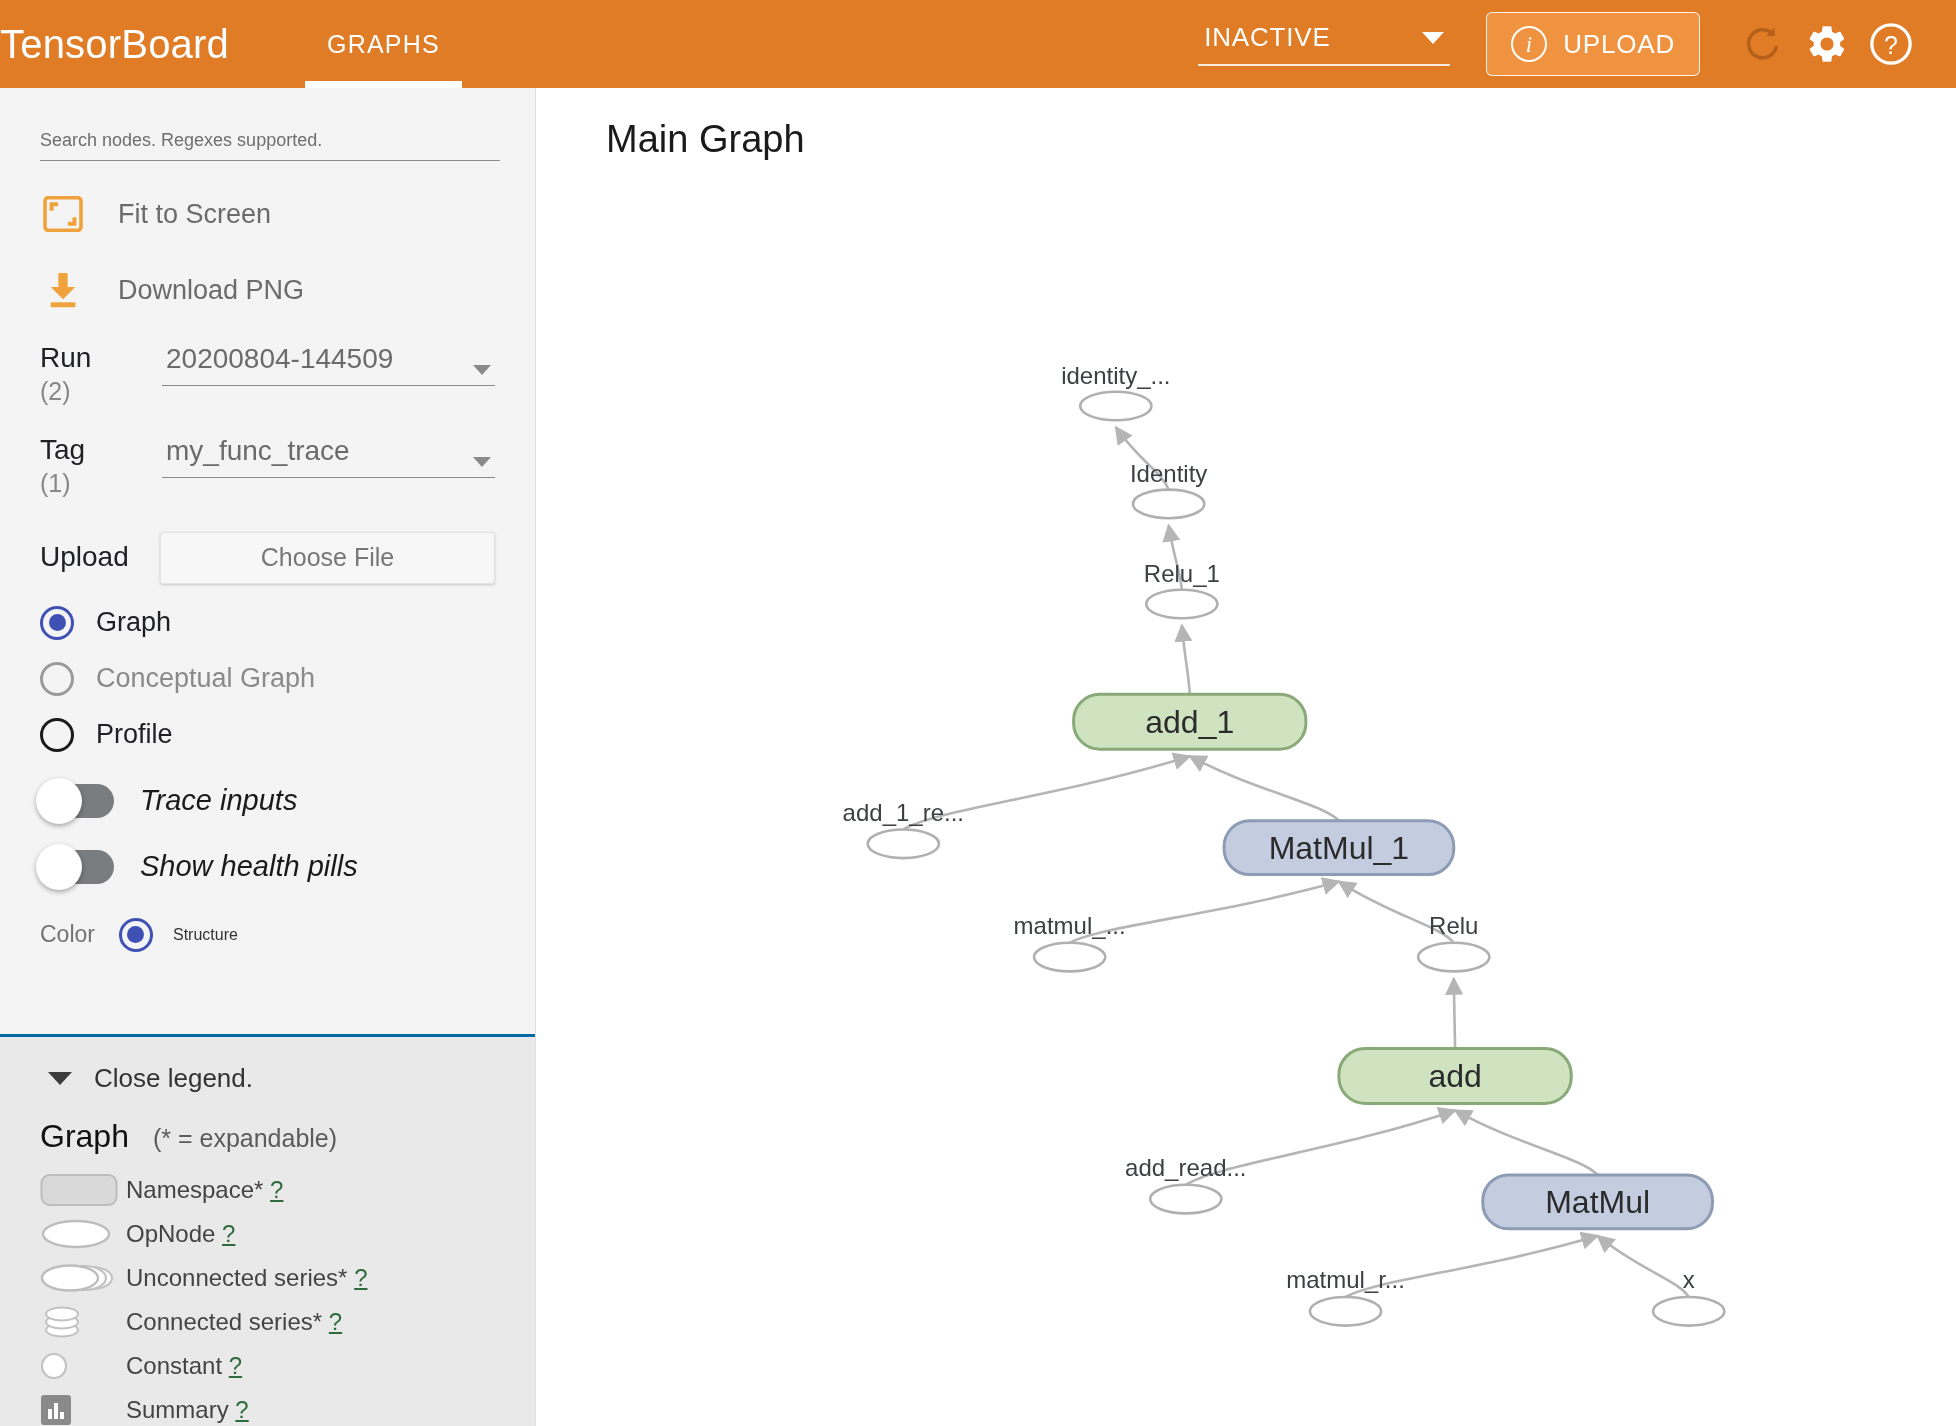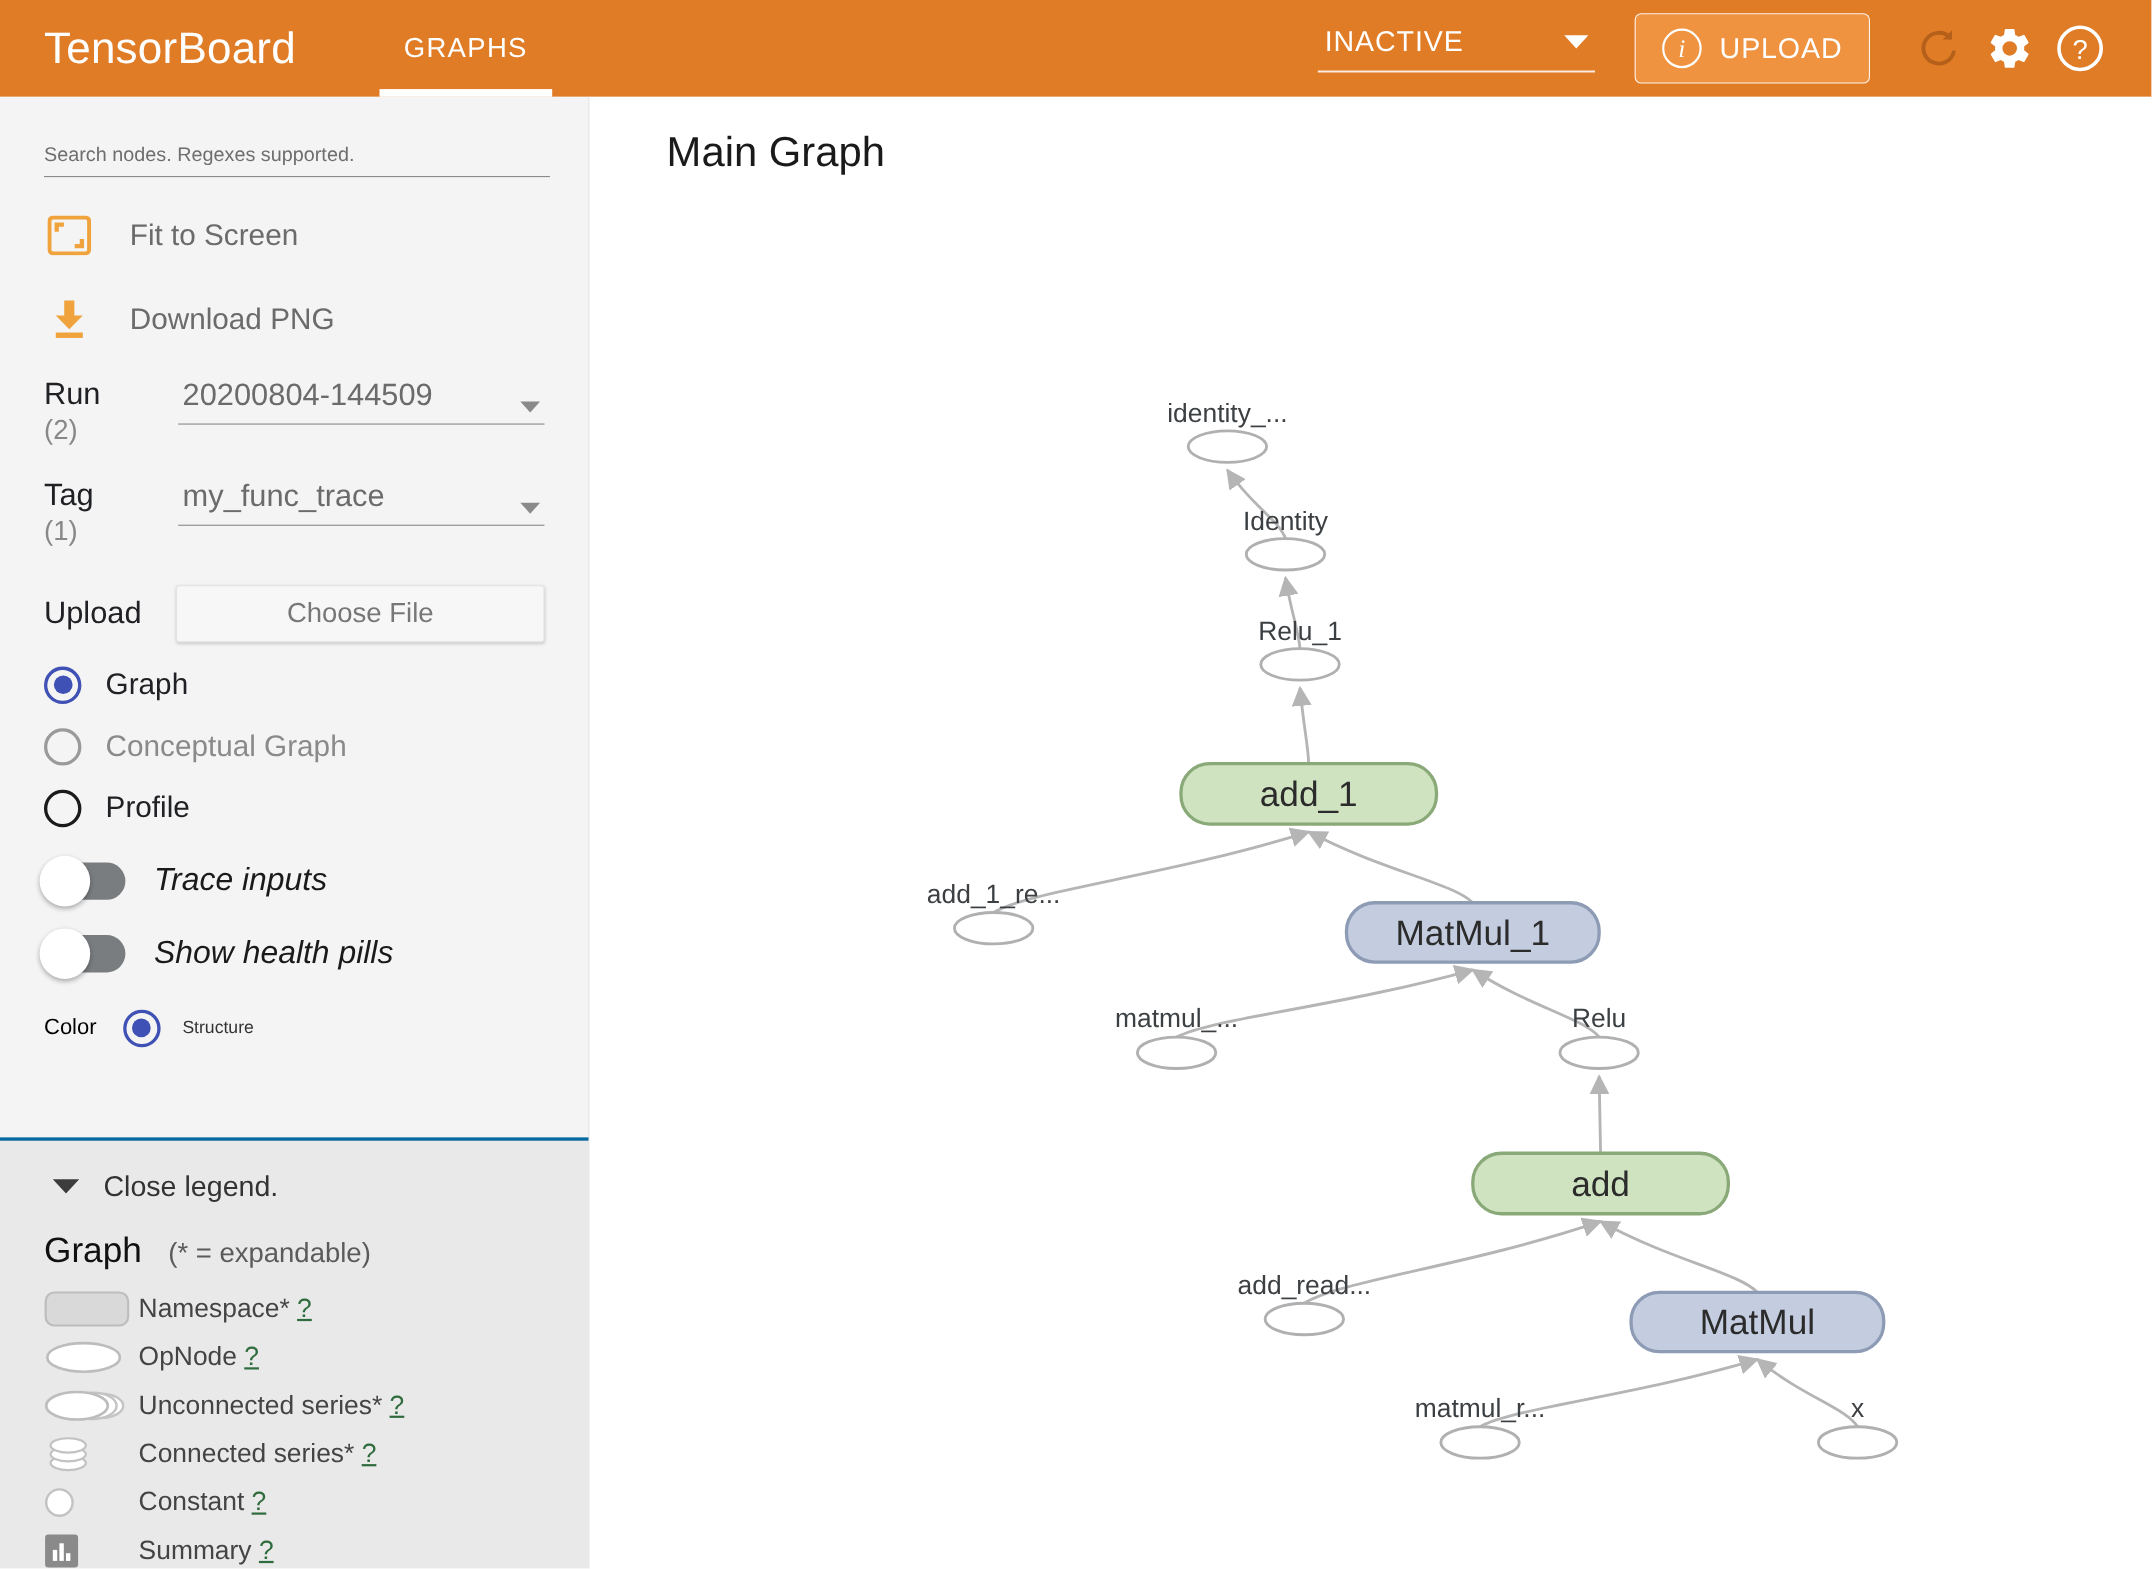--- a/index.html
+++ b/index.html
@@ -13,21 +13,21 @@
   }
 
   
   .header {
     position:absolute; left:0; top:0; width:1956px; height:88px;
     background:#e07b26;
     display:flex; align-items:center;
     color:#fff;
   }
   .brand {
-    font-size:40px; letter-spacing:.2px; margin-left:40px; font-weight:400;
+    font-size:40px; letter-spacing:.2px; font-weight:400;
     white-space:nowrap;
   }
   .tabs { margin-left:76px; height:88px; display:flex; align-items:stretch; }
   .tab {
     display:flex; align-items:center; justify-content:center;
     padding:0 22px; font-size:25px; letter-spacing:1.2px;
     position:relative; cursor:pointer;
   }
   .tab.active::after {
     content:""; position:absolute; left:0; right:0; bottom:0; height:7px;
@@ -121,21 +121,21 @@
   .toggle {
     width:74px; height:34px; border-radius:17px; background:#7a7d80; position:relative; flex:none;
   }
   .toggle .knob {
     position:absolute; left:-4px; top:-6px; width:46px;height:46px;border-radius:50%;
     background:#fff; box-shadow:0 2px 5px rgba(0,0,0,.32);
   }
   .toggle-label { font-size:29px; color:#1a1a1a;font-style:italic; }
 
   .color-row { display:flex; align-items:center; gap:20px; margin-top:34px; }
-  .color-row .ttl { font-size:20px; color:#000000; margin-right:4px; }
+  .color-row .ttl { font-size:23px; color:#737373; margin-right:4px; }
   .color-row .radio-label { font-size:16px; color:#333; }
 
   
   .legend {
     position:absolute; left:0; top:1034px; width:535px; height:392px;
     background:#e9e9e9; border-top:3px solid #0369a1; padding:26px 40px 0 40px;
     overflow:hidden;
   }
   .legend-close { display:flex; align-items:center; gap:22px; cursor:pointer; margin-bottom:24px; }
   .legend-close .chev {

